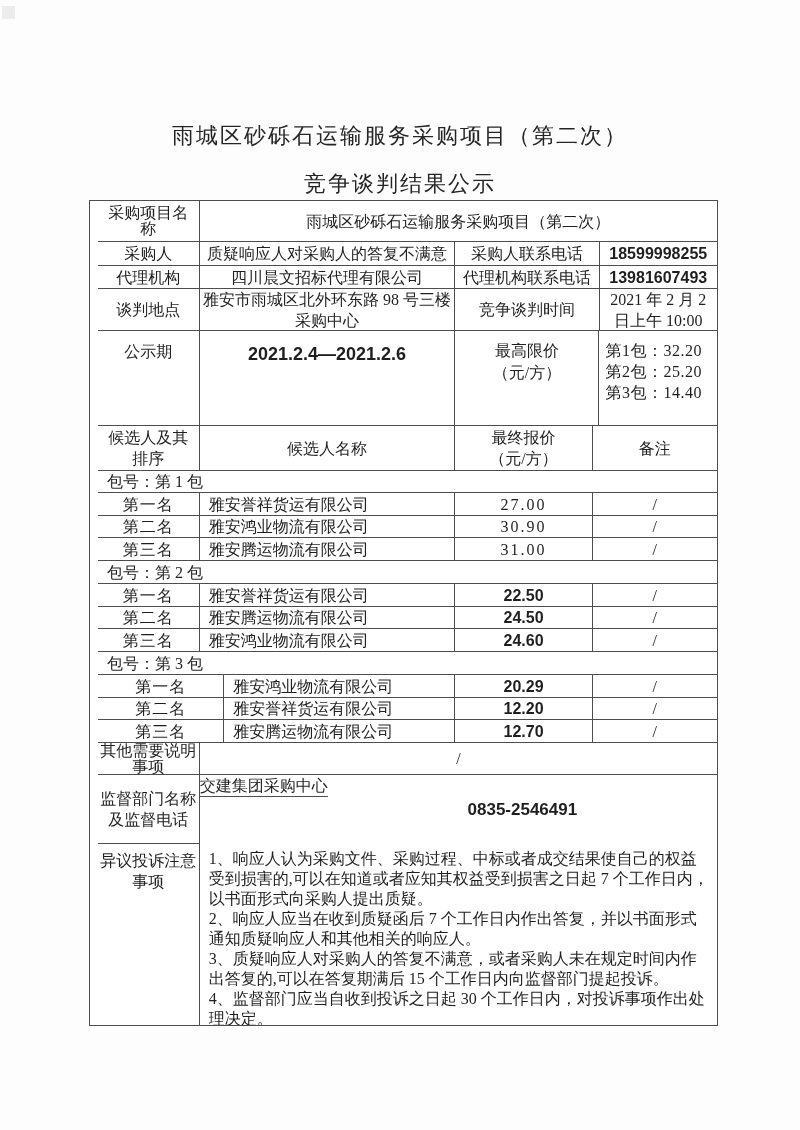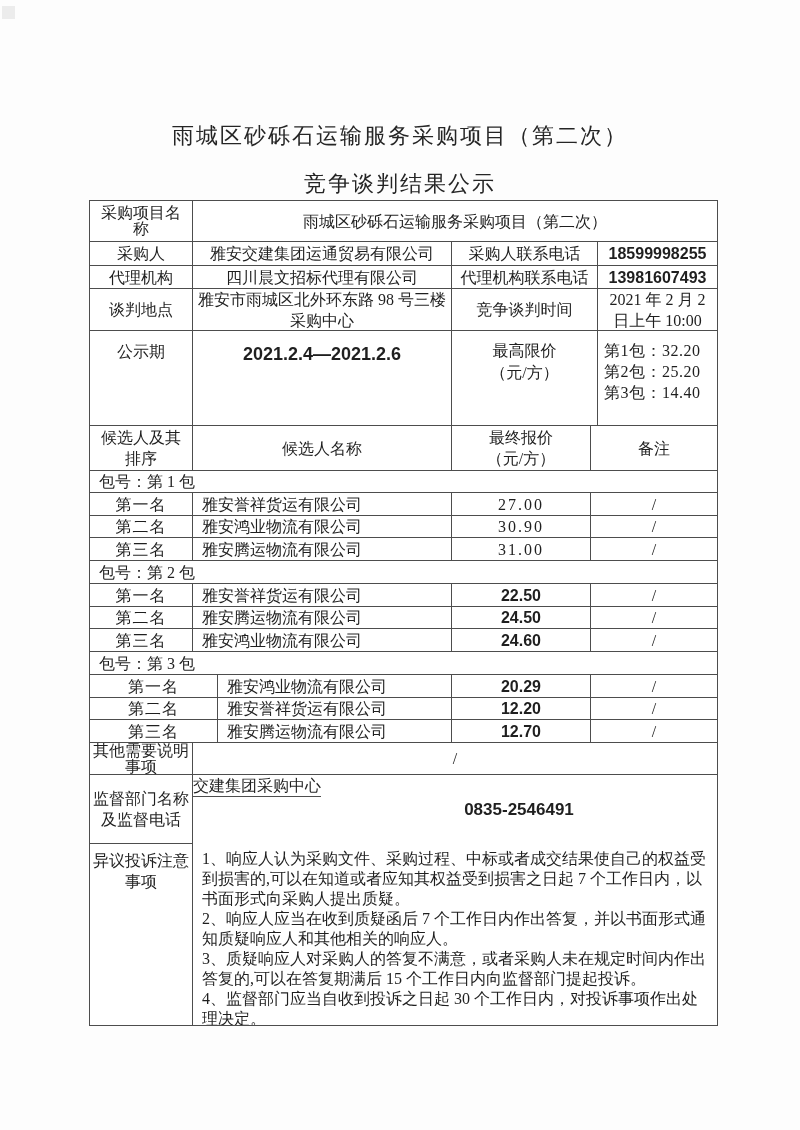--- a/index.html
+++ b/index.html
@@ -17,21 +17,21 @@
     position:absolute;left:0;width:800px;
     text-align:center;font-size:22px;letter-spacing:2px;color:#252525;
   }
   .title1{top:121px;}
   .title2{top:169px;}
   .tbl{
     position:absolute;left:89px;top:200px;width:627px;
     border:1px solid #4d4d4d;background:#fff;
     font-size:16px;line-height:21px;
   }
-  .tr{display:flex;}
+  .tr{display:flex;margin-left:8px;}
   .td{
     box-sizing:border-box;
     border-right:1px solid #4d4d4d;
     border-bottom:1px solid #4d4d4d;
     display:flex;align-items:center;justify-content:center;
     text-align:center;overflow:hidden;padding:0 2px;
   }
   .td:last-child{border-right:none;}
   .tr:last-child > .td{border-bottom:none;}
   .w1{width:103px;}  
@@ -81,21 +81,21 @@
   <div class="tbl">
 
     <div class="tr" style="height:41px">
       <div class="td w1 pre tight">采购项目名
 称</div>
       <div class="td wfull">雨城区砂砾石运输服务采购项目（第二次）</div>
     </div>
 
     <div class="tr" style="height:24px">
       <div class="td w1">采购人</div>
-      <div class="td w2">雅安交建集团运通贸易有限公司</div>
+      <div class="td w2">质疑响应人对采购人的答复不满意</div>
       <div class="td w3">采购人联系电话</div>
       <div class="td w4 num">18599998255</div>
     </div>
 
     <div class="tr" style="height:23px">
       <div class="td w1">代理机构</div>
       <div class="td w2">四川晨文招标代理有限公司</div>
       <div class="td w3">代理机构联系电话</div>
       <div class="td w4 num">13981607493</div>
     </div>

